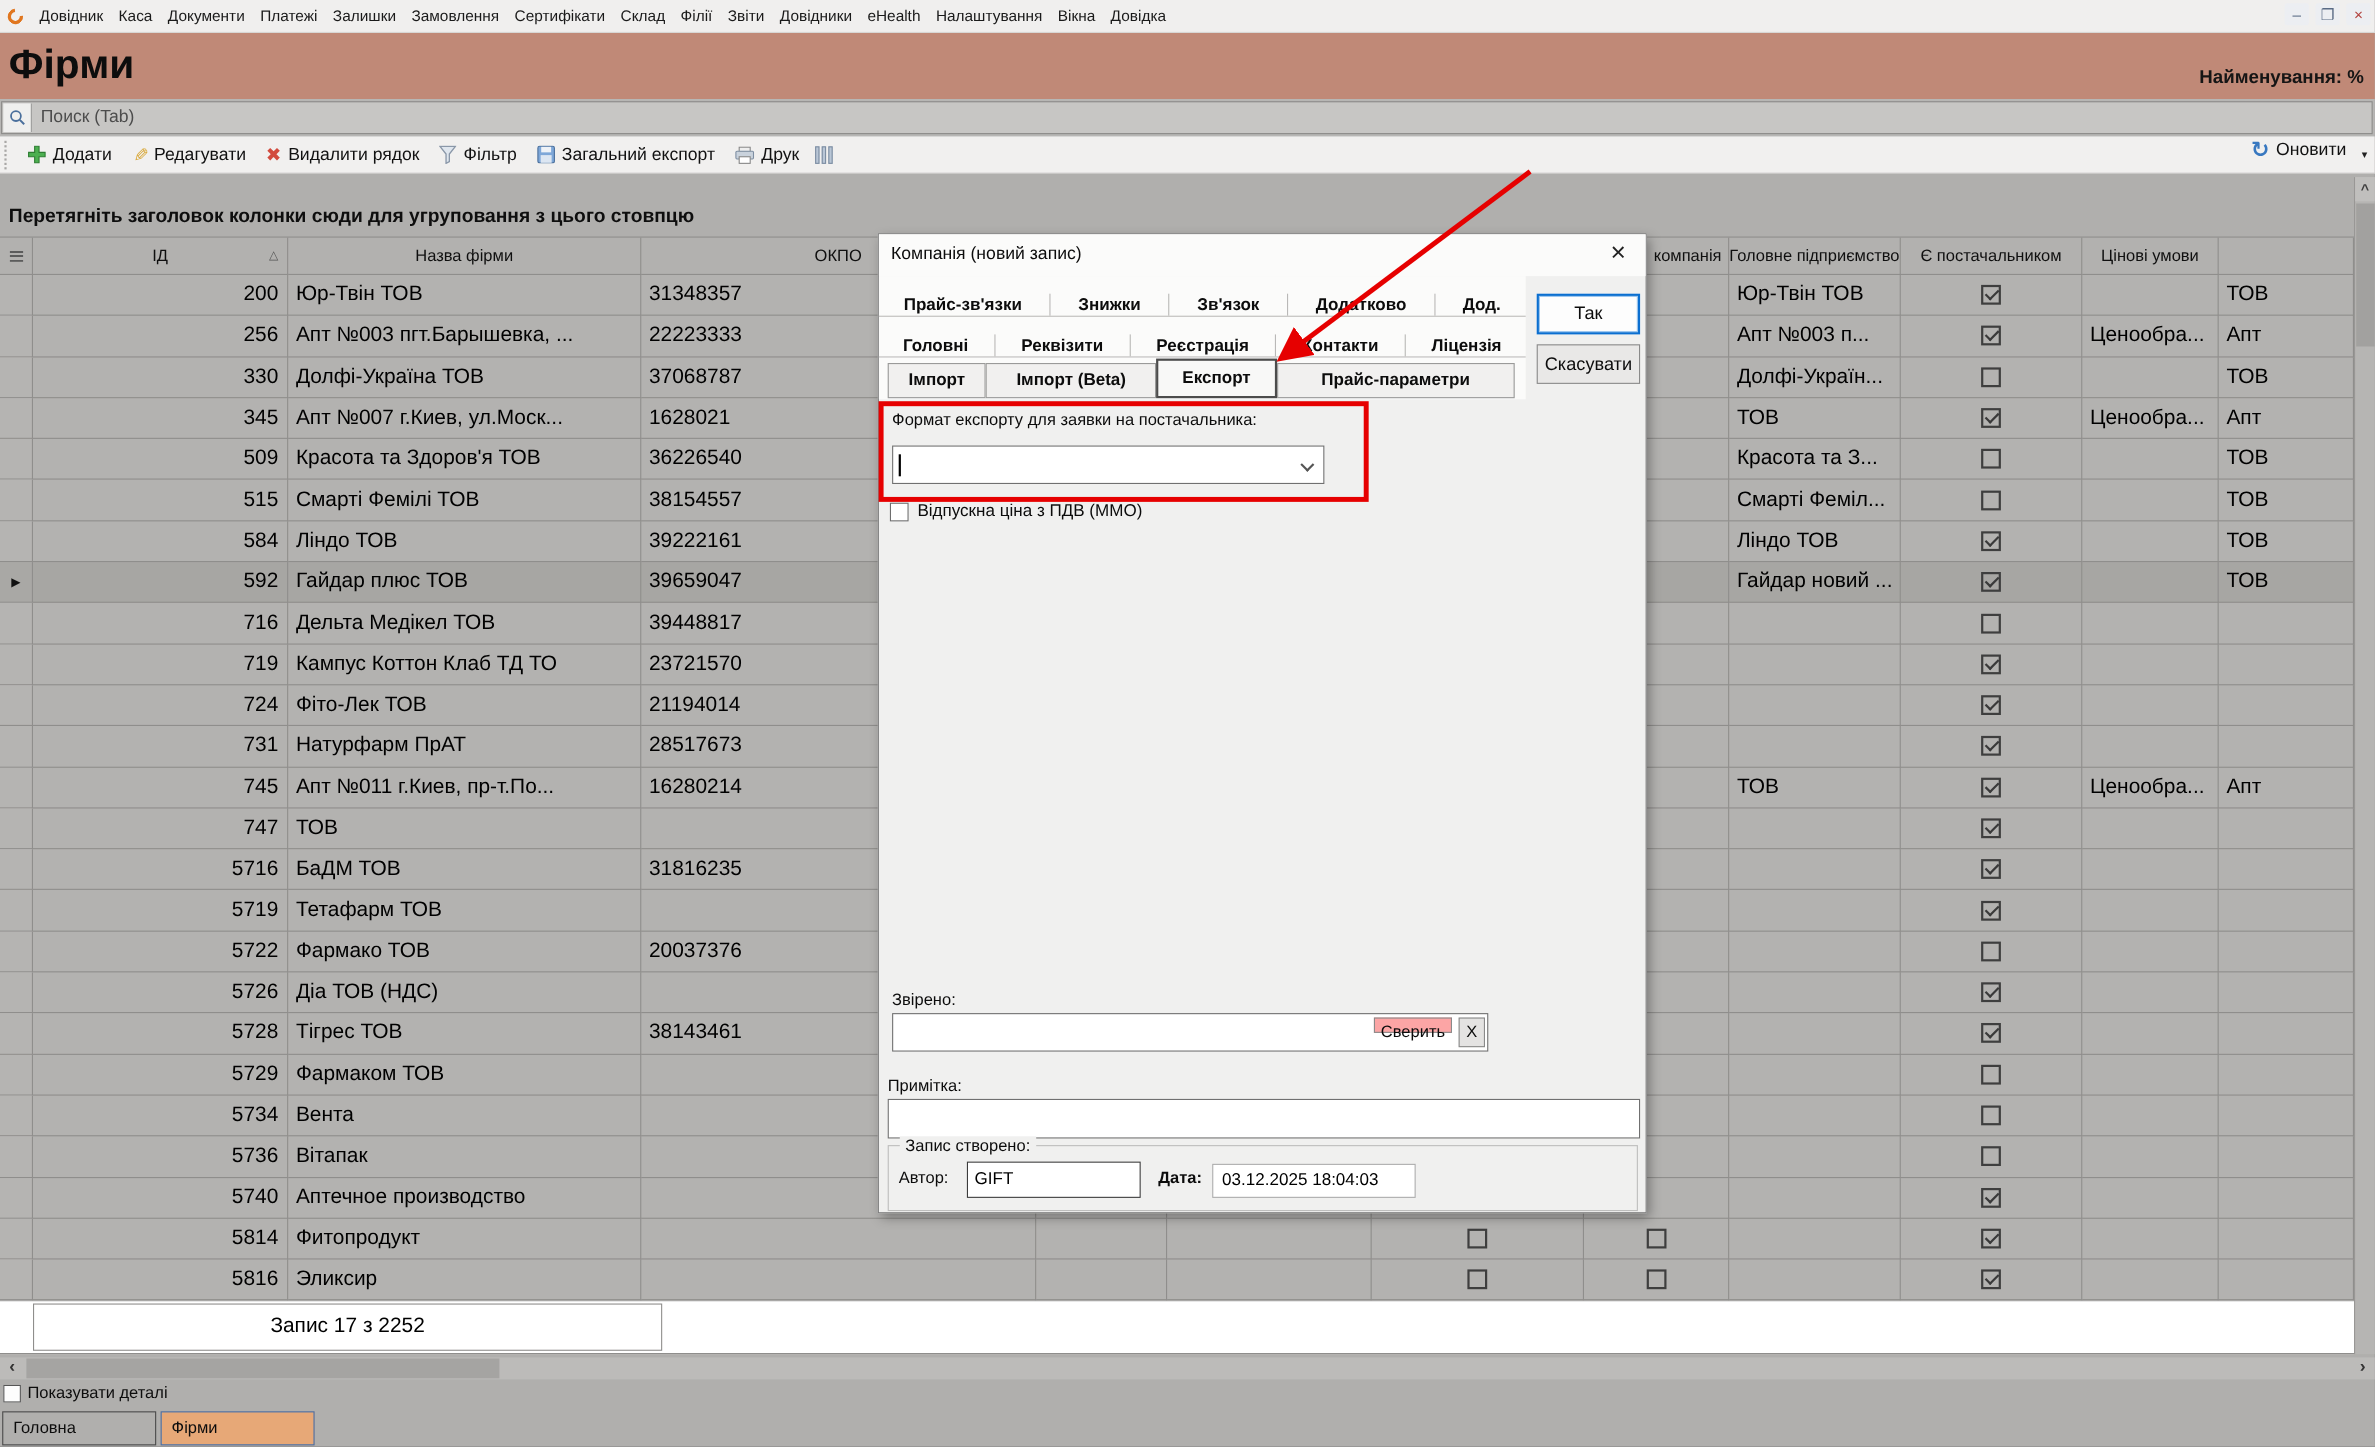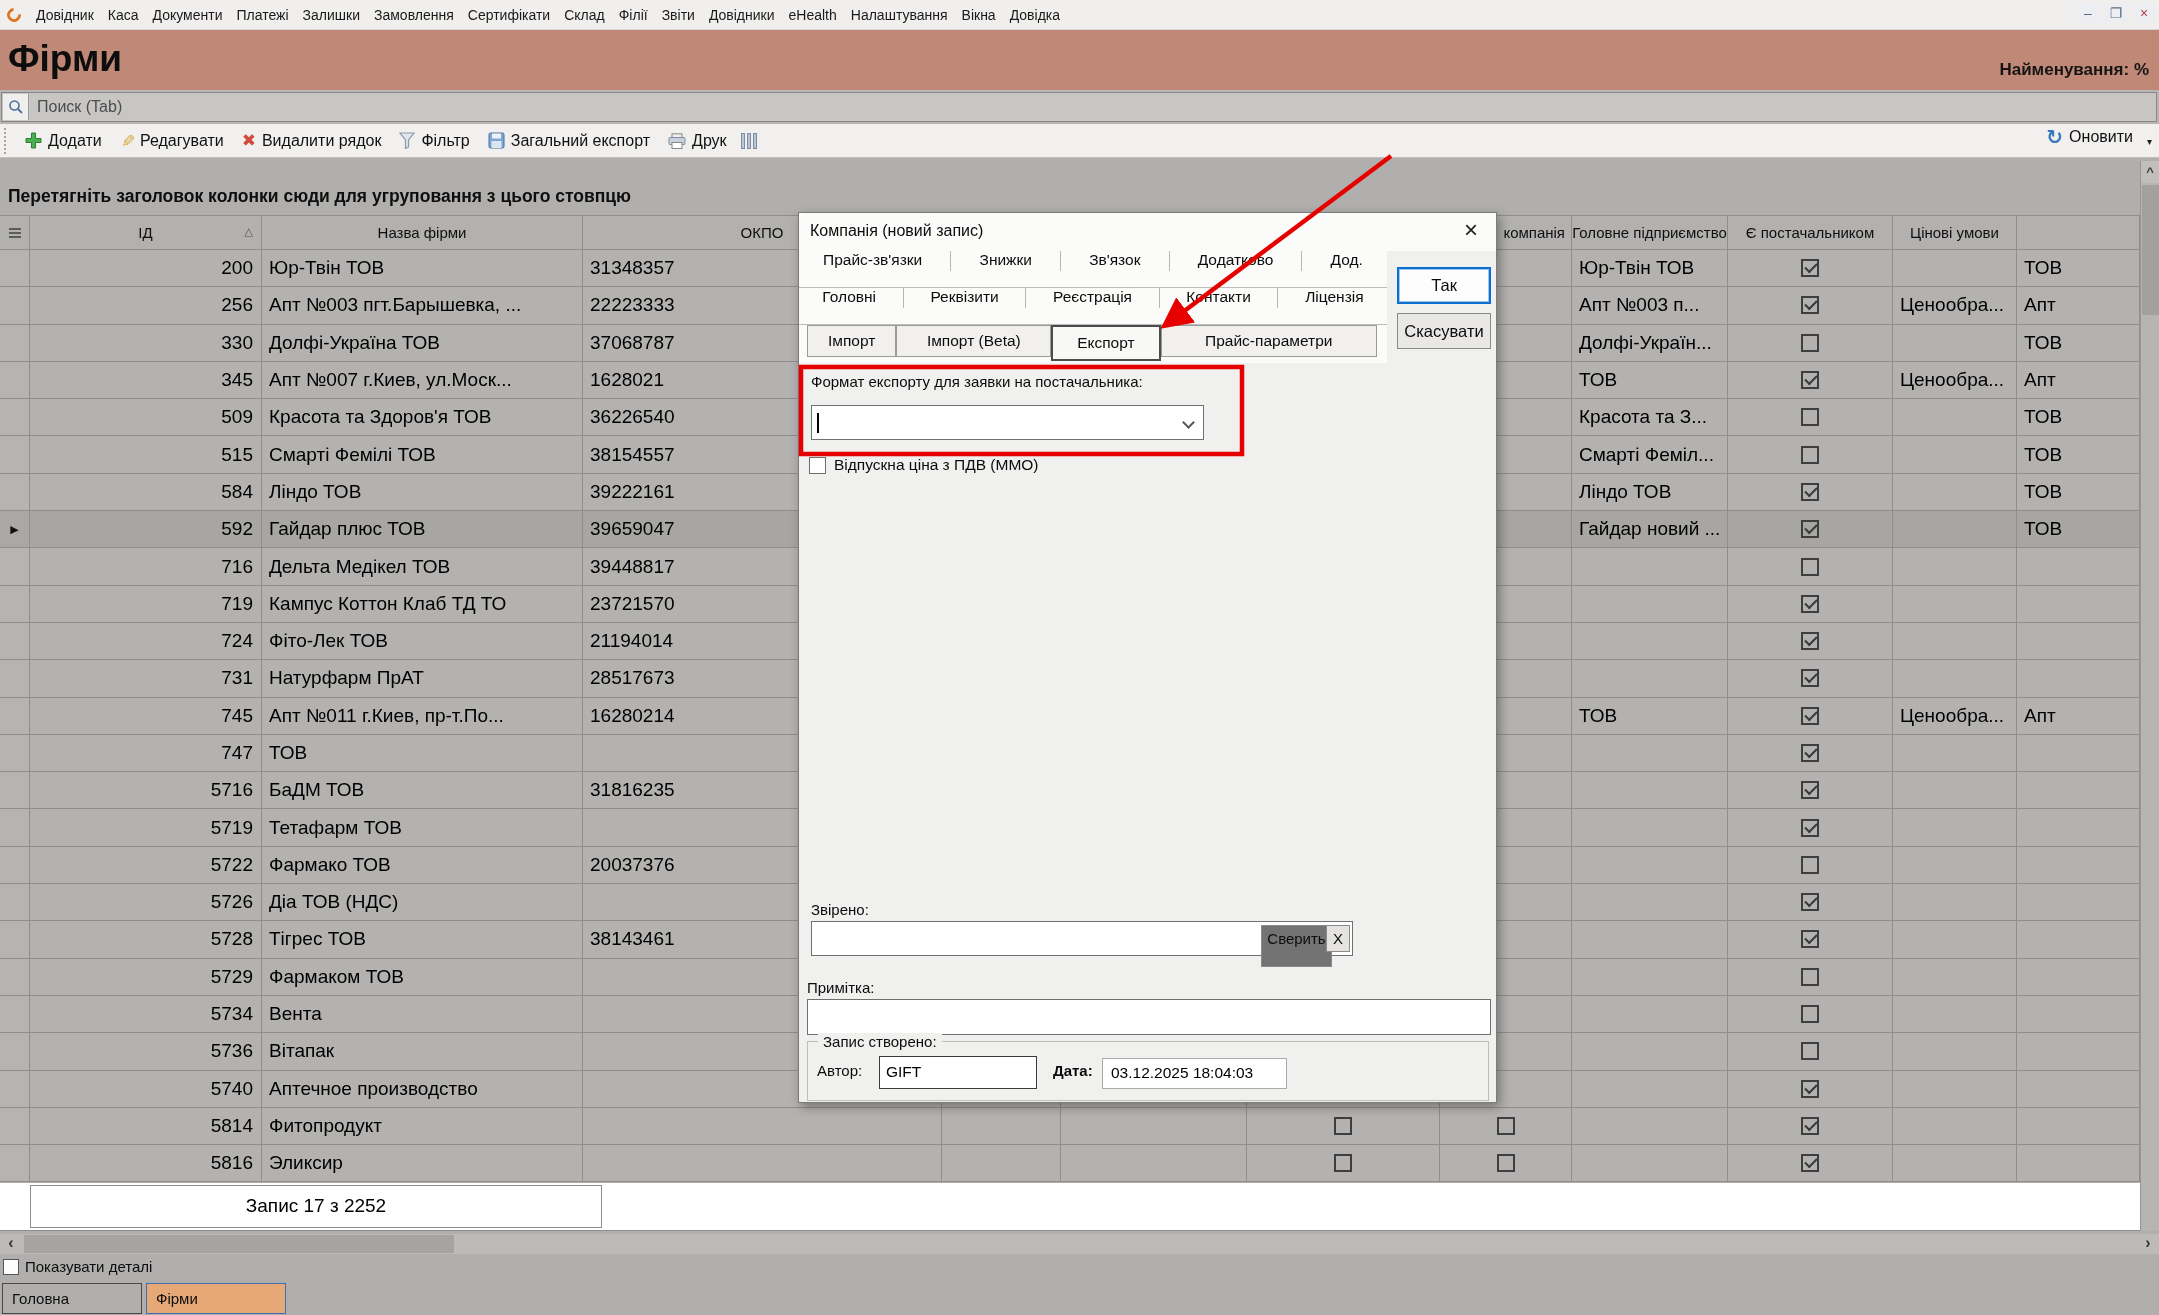--- a/index.html
+++ b/index.html
@@ -79,42 +79,42 @@
   #detailslbl{font-size:15px;color:#0d0d0d;}
   #bottomtabs{position:absolute;left:2px;top:1283px;display:flex;gap:4px;}
   .btab{width:140px;height:31px;font-size:15px;color:#0d0d0d;padding:6px 0 0 9px;border:1px solid #4a4a4a;}
   .btab.active{background:#e7a877;border:1px solid #3f6fae;}
 
   
   #dlg{position:absolute;left:798px;top:212px;width:699px;height:891px;background:#f0f0ef;border:1px solid #7b7b7b;box-shadow:3px 4px 10px rgba(0,0,0,.35);z-index:20;}
   #dlgtitle{position:absolute;left:0;top:0;width:100%;height:38px;background:#fbfbfa;font-size:16px;color:#0c0c0c;padding:9px 0 0 11px;}
   #dlgclose{position:absolute;right:10px;top:2px;width:30px;height:30px;font-size:24px;color:#222;text-align:center;line-height:30px;font-weight:300;}
   #dlgtabs{position:absolute;left:0;top:38px;width:588px;height:112px;background:#fbfbfa;}
-  .trow{display:flex;align-items:flex-start;height:37px;border-bottom:1px solid #bdbcbb;justify-content:space-around;padding:0 10px;}
+  .trow{display:flex;align-items:flex-end;height:37px;border-bottom:1px solid #bdbcbb;justify-content:space-around;padding:0 10px;font-weight:bold;}
   .trow .dtab{font-size:15.5px;color:#0c0c0c;white-space:nowrap;}
   .tsep{width:1px;height:20px;background:#b9b8b7;}
   #trow3{justify-content:flex-start;padding-left:8px;gap:0;border-bottom:none;}
   #trow3 .dtab{border:1px solid #9a9a99;height:32px;line-height:30px;text-align:center;background:#f1f0ef;}
   #trow3 .dtab:nth-child(1){width:90px;}
   #trow3 .dtab:nth-child(2){width:156px;}
   #trow3 .dtab:nth-child(3){width:110px;}
   #trow3 .dtab:nth-child(4){width:218px;}
   #trow3 .dtab.active{background:#f8f8f7;border:2px solid #4c4c4c;height:36px;line-height:32px;position:relative;z-index:2;}
   #btn-ok{position:absolute;left:598px;top:54px;width:94px;height:37px;background:#fdfdfd;border:2px solid #0b6fd0;box-shadow:inset 0 0 0 1px #9ec7ef;font-size:16.5px;color:#0c0c0c;text-align:center;line-height:33px;}
   #btn-cancel{position:absolute;left:598px;top:100px;width:94px;height:36px;background:#e9e8e7;border:1px solid #8a8a8a;font-size:16.5px;color:#0c0c0c;text-align:center;line-height:34px;}
   #exp-label{position:absolute;left:12px;top:160px;font-size:15px;color:#0c0c0c;text-align:right;}
   #exp-combo{position:absolute;left:12px;top:192px;width:393px;height:35px;background:#fff;border:1px solid #707070;}
   #exp-caret{position:absolute;left:5px;top:7px;width:1.5px;height:20px;background:#000;}
   #exp-chevron{position:absolute;right:10px;top:12px;width:9px;height:9px;border-right:2px solid #555;border-bottom:2px solid #555;transform:rotate(45deg);}
   #vatrow{position:absolute;left:10px;top:243px;display:flex;align-items:center;gap:8px;}
   #vatcb{width:17px;height:17px;background:#fff;border:1px solid #6e6e6e;}
   #vatlbl{font-size:15.5px;color:#0c0c0c;}
   #verif-label{position:absolute;left:12px;top:688px;font-size:15px;color:#0c0c0c;}
   #verif-input{position:absolute;left:12px;top:708px;width:542px;height:35px;background:#fff;border:1px solid #707070;}
-  #btn-verify{position:absolute;left:450px;top:712px;width:71px;height:42px;background:#737373;border:1px solid #8a8a8a;font-size:15px;text-align:center;line-height:25px;color:#0c0c0c;margin-left:12px;}
+  #btn-verify{position:absolute;left:450px;top:712px;width:71px;height:14px;background:#fca5a5;border:1px solid #8a8a8a;font-size:15px;text-align:center;line-height:25px;color:#0c0c0c;}
   #btn-verify-x{position:absolute;left:527px;top:712px;width:24px;height:27px;background:#e4e3e2;border:1px solid #8a8a8a;font-size:15px;text-align:center;line-height:25px;color:#0c0c0c;}
   #note-label{position:absolute;left:8px;top:766px;font-size:15px;color:#0c0c0c;}
   #note-input{position:absolute;left:8px;top:786px;width:684px;height:36px;background:#fff;border:1px solid #707070;}
   #created-group{position:absolute;left:8px;top:828px;width:682px;height:60px;border:1px solid #bdbdbc;}
   #created-label{position:absolute;left:10px;top:-9px;background:#f0f0ef;padding:0 5px;font-size:15px;color:#0c0c0c;}
   #author-label{position:absolute;left:9px;top:20px;font-size:15px;color:#0c0c0c;}
   #author-input{position:absolute;left:71px;top:14px;width:158px;height:33px;background:#fff;border:1.5px solid #3c3c3c;font-size:15.5px;padding:6px 0 0 6px;color:#000;}
   #date-label{position:absolute;left:245px;top:20px;font-size:15px;font-weight:bold;color:#0c0c0c;}
   #date-input{position:absolute;left:294px;top:16px;width:185px;height:31px;background:#fff;border:1px solid #ababab;font-size:15.5px;padding:5px 0 0 8px;color:#000;}
 

